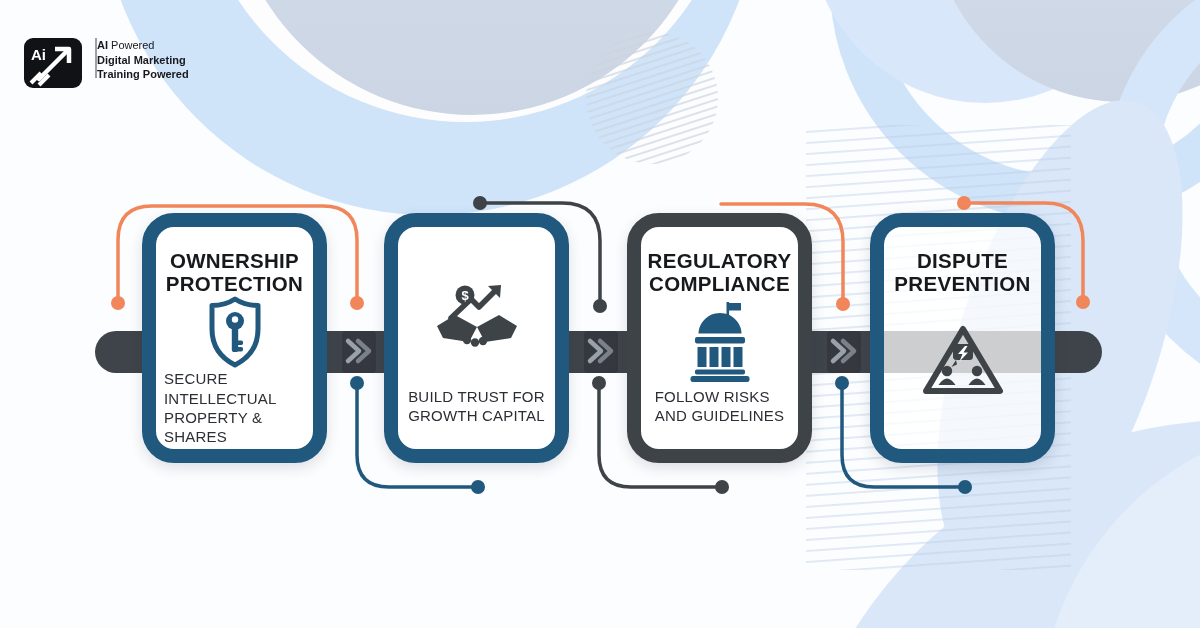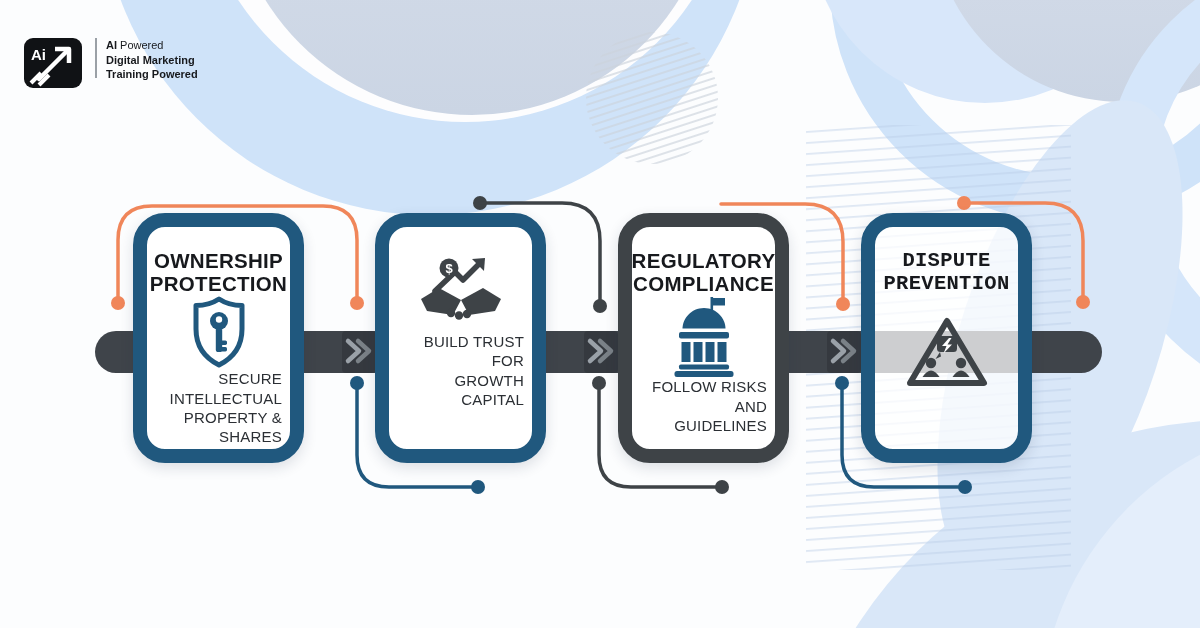--- a/index.html
+++ b/index.html
@@ -19,43 +19,43 @@
   .ln-orange{stroke:var(--orange,#F0865A);}
   .ln-blue{stroke:var(--card-blue,#20587E);}
   .ln-dark{stroke:var(--card-dark,#3E4347);}
   .dot-orange{fill:var(--orange,#F0865A);}
   .dot-blue{fill:var(--card-blue,#20587E);}
   .dot-dark{fill:var(--card-dark,#3E4347);}
   .chev1{fill:none;stroke:#9aa1a8;stroke-width:4.5px;stroke-linecap:round;stroke-linejoin:round;}
   .chev2{fill:none;stroke:#7a8187;stroke-width:4.5px;stroke-linecap:round;stroke-linejoin:round;}
   
   .card{
-    position:absolute;top:213px;width:171px;height:250px;box-sizing:border-box;
+    position:absolute;top:213px;width:185px;height:250px;box-sizing:border-box;
     border:14px solid var(--card-blue,#20587E);border-radius:32px;background:#ffffff;
     z-index:3;display:flex;flex-direction:column;align-items:center;
-    padding:22px 8px 40px 8px;box-shadow:0 5px 14px rgba(30,45,70,.14);
+    padding:22px 8px 24px 8px;box-shadow:0 5px 14px rgba(30,45,70,.14);margin-left:9px;
   }
   .card.accent-dark{border-color:var(--card-dark,#3E4347);}
-  .card.translucent{background:rgba(255,255,255,.74);font-family:Liberation Mono, monospace;}
+  .card.translucent{background:rgba(255,255,255,.74);}
   .card-title{
     white-space:pre-line;text-align:center;font-weight:bold;font-size:20.5px;
     line-height:1.13;letter-spacing:.3px;color:var(--title-text,#17191D);
   }
   .card-icon{flex:1;display:flex;align-items:center;justify-content:center;}
   .icon-blue{color:var(--card-blue,#20587E);}
   .icon-dark{color:var(--card-dark,#3E4347);}
   .card-sub{
-    white-space:pre-line;text-align:right;font-size:15px;line-height:1.28;
+    white-space:pre-line;text-align:left;font-size:15px;line-height:1.28;
     letter-spacing:.2px;color:var(--subtitle-text,#2B2F34);
   }
   
   #logo{position:absolute;left:24px;top:38px;z-index:4;display:flex;align-items:flex-start;}
   #logo-box{width:58px;height:50px;background:#101215;border-radius:9px;}
   #logo-divider{width:2px;height:40px;background:#9aa0a6;margin-left:13px;}
-  #logo-text{margin-left:9px;font-size:11px;line-height:14.5px;color:var(--title-text,#17191D);}
+  #logo-text{margin-left:0;font-size:11px;line-height:14.5px;color:var(--title-text,#17191D);}
   #logo-text .strong{font-weight:bold;}
 </style>
 </head>
 <body>
 
 <svg id="bg-shapes" width="1200" height="628" viewBox="0 0 1200 628">
   <defs>
     <linearGradient id="gg" x1="0" y1="0" x2="0" y2="1">
       <stop offset="0" stop-color="#dde3ee"></stop>
         <stop offset="1" stop-color="#cbd5e4"></stop>

